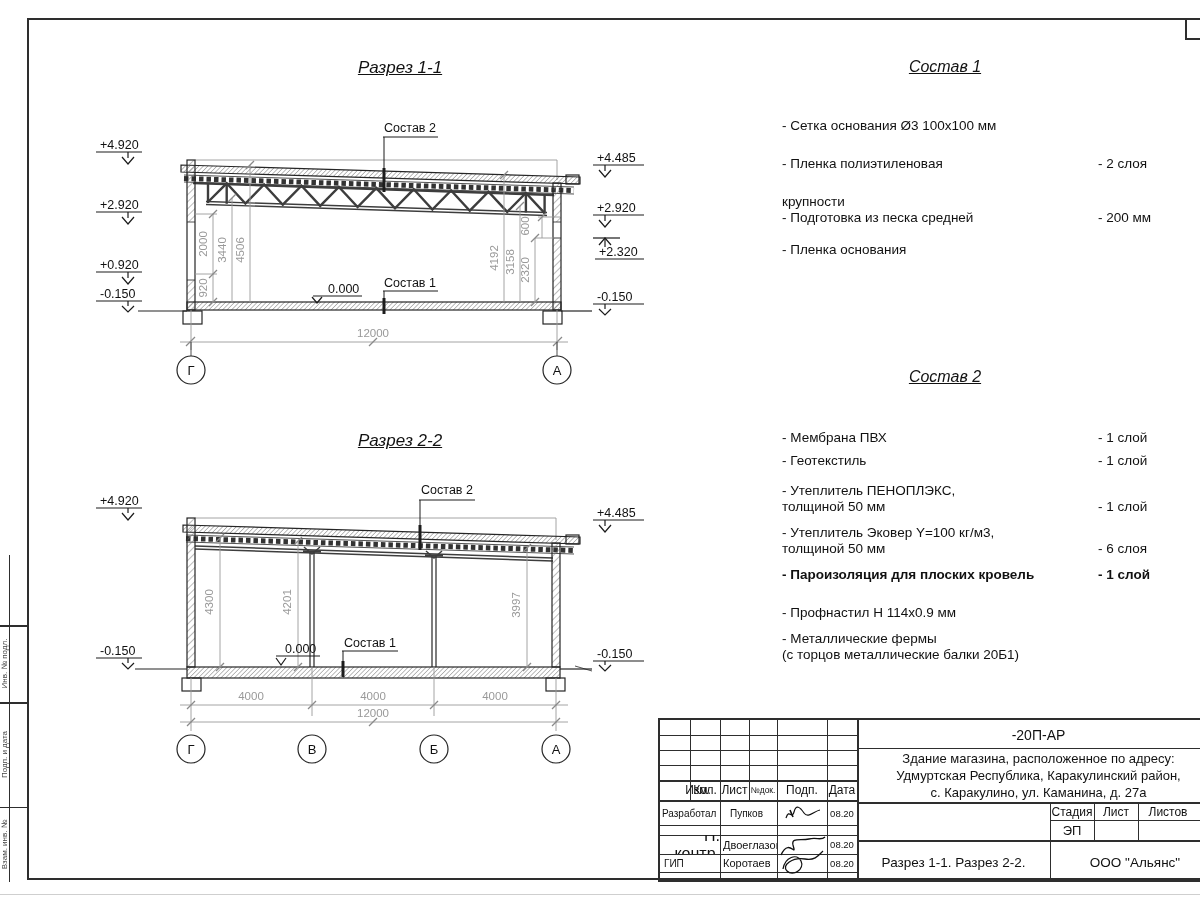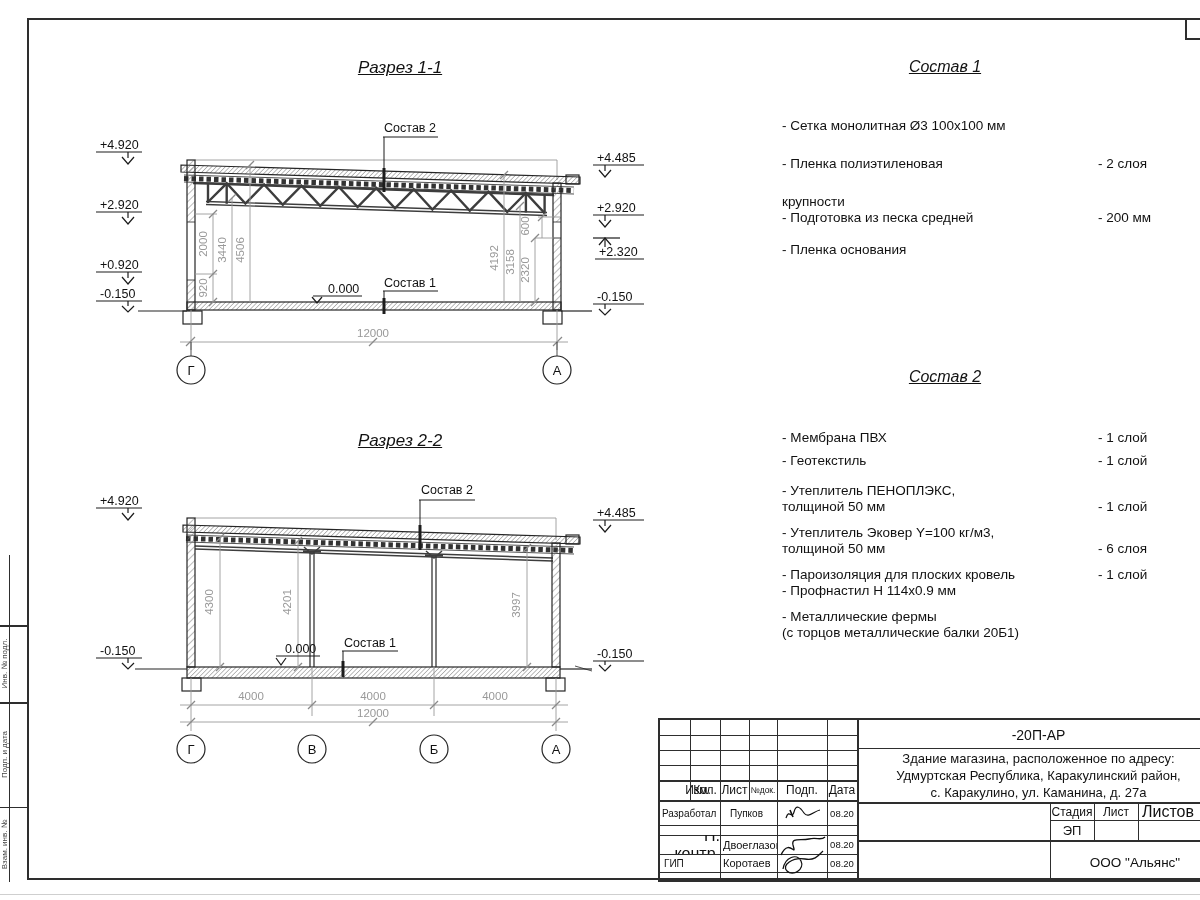--- a/index.html
+++ b/index.html
@@ -360,21 +360,21 @@
       <text class="axis" x="232" y="334" text-anchor="middle">В</text>
       <text class="axis" x="354" y="334" text-anchor="middle">Б</text>
       <text class="axis" x="476" y="334" text-anchor="middle">А</text>
     </g>
   </svg>
 
   <div class="abs sos-title" style="left:845px;top:58px;">Состав 1</div>
   <div class="abs sos-list" style="left:782px;top:118px;">
     <div class="sos-item" style="margin-bottom:22px;">
       <div class="sos-text">
-          <div>- Сетка монолитная Ø3 100х100 мм</div>
+          <div>- Сетка основания Ø3 100х100 мм</div>
         </div>
       <div class="sos-val"></div>
     </div>
     <div class="sos-item" style="margin-bottom:22px;margin-top:8px;">
       <div class="sos-text">
           <div>- Пленка полиэтиленовая</div>
         </div>
       <div class="sos-val">-  2 слоя</div>
     </div>
     <div class="sos-item" style="margin-bottom:16px;">
@@ -413,21 +413,21 @@
         </div>
       <div class="sos-val">- 1 слой</div>
     </div>
     <div class="sos-item" style="margin-bottom:10px;">
       <div class="sos-text">
           <div>- Утеплитель Эковер Y=100 кг/м3,</div>
           <div>  толщиной 50 мм</div>
         </div>
       <div class="sos-val">- 6 слоя</div>
     </div>
-    <div class="sos-item" style="margin-bottom:0;">
+    <div class="sos-item" style="margin-bottom:22px;font-weight:bold;">
       <div class="sos-text">
           <div>- Пароизоляция для плоских кровель</div>
         </div>
       <div class="sos-val">- 1 слой</div>
     </div>
     <div class="sos-item" style="margin-bottom:10px;">
       <div class="sos-text">
           <div>- Профнастил Н 114х0.9 мм</div>
         </div>
       <div class="sos-val"></div>
@@ -494,18 +494,19 @@
       <div>Удмуртская Республика, Каракулинский район,</div>
       <div>с. Каракулино, ул. Каманина, д. 27а</div>
     </div>
     <div class="tb-line" style="left:390px;top:83px;width:1px;height:79px;"></div>
     <div class="tb-line" style="left:434px;top:83px;width:1px;height:37px;"></div>
     <div class="tb-line" style="left:478px;top:83px;width:1px;height:37px;"></div>
     <div class="tb-line" style="left:390px;top:100px;width:170px;height:1px;"></div>
     <div class="tb-line" style="left:197px;top:120px;width:363px;height:2px;"></div>
     <div class="tb-cell" style="left:390px;top:84px;width:44px;height:16px;font-size:12px;">Стадия</div>
     <div class="tb-cell" style="left:434px;top:84px;width:44px;height:16px;font-size:12px;">Лист</div>
-    <div class="tb-cell" style="left:478px;top:84px;width:60px;height:16px;font-size:16px;">Листов</div>
+    <div class="tb-cell" style="left:478px;top:84px;width:60px;height:16px;font-size:12px;">Листов</div>
     <div class="tb-cell" style="left:390px;top:101px;width:44px;height:19px;font-size:13px;">ЭП</div>
+    <div class="tb-cell" style="left:197px;top:122px;width:193px;height:40px;font-size:13.5px;">Разрез 1-1. Разрез 2-2.</div>
     <div class="tb-cell" style="left:390px;top:122px;width:170px;height:40px;font-size:13.5px;">ООО "Альянс"</div>
   </div>
 
 </div>
 
 </body></html>

